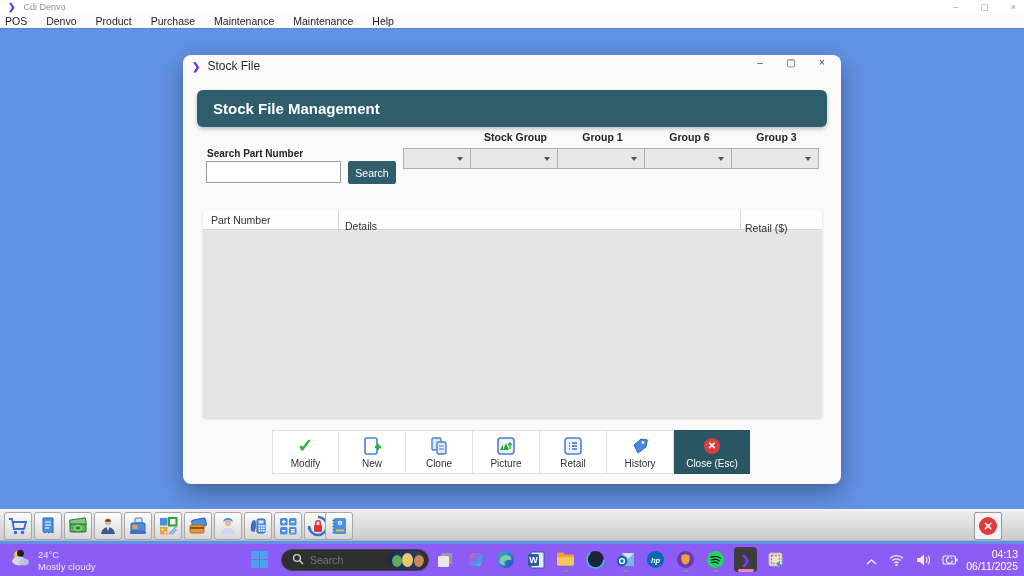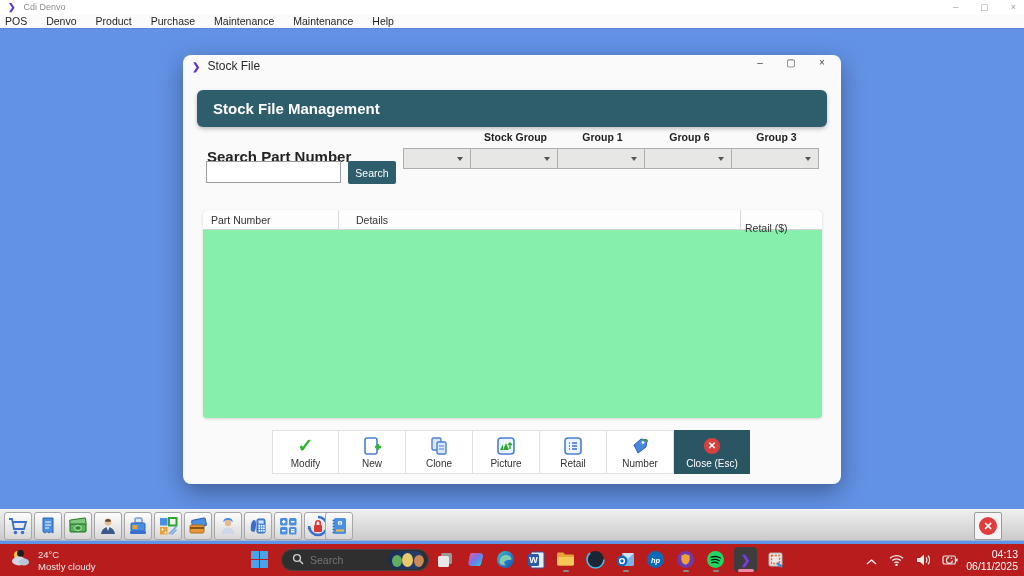--- a/index.html
+++ b/index.html
@@ -22,42 +22,42 @@
     border-radius:8px; box-shadow:0 8px 24px rgba(0,0,0,.35); }
   .dlg-titlebar { position:absolute; left:0; top:0; width:100%; height:22px; display:flex; align-items:center; padding-left:9px; }
   .dlg-chevron { color:#5b33d6; font-size:10px; font-weight:bold; margin-right:7px; }
   .dlg-title { font-size:12px; color:#2a2a2a; }
   .dlg-controls { position:absolute; right:12px; top:2px; display:flex; gap:17px; color:#444; font-size:10px; align-items:center; }
   .dlg-ctrl { width:14px; text-align:center; }
   .dlg-header { position:absolute; left:14px; top:35px; width:630px; height:37px; background:#2e5d6b;
     border-radius:6px; display:flex; align-items:center; padding-left:16px; box-shadow:0 2px 4px rgba(0,0,0,.25); }
   .dlg-header span { color:#ffffff; font-size:15px; font-weight:bold; }
 
-  .search-label { position:absolute; left:24px; top:93px; font-size:15px; font-weight:bold; color:#222; }
+  .search-label { position:absolute; left:24px; top:93px; font-size:10px; font-weight:bold; color:#222; }
   .search-input { position:absolute; left:23px; top:106px; width:135px; height:22px; background:#fff;
     border:1px solid #9c9c9c; font-size:11px; padding:0 5px; }
   .search-btn { position:absolute; left:165px; top:106px; width:48px; height:23px; background:#2e5d6b;
     color:#fff; border:none; font-size:10.5px; border-radius:2px; }
 
   .groups { position:absolute; left:220px; top:76px; width:416px; }
   .group-labels { display:flex; height:14px; font-size:10.5px; font-weight:bold; color:#222; }
   .gl0 { width:68px; } .gl { width:87px; padding-left:2px; text-align:center; }
   .group-selects { display:flex; margin-top:3px; }
   .dd { position:relative; height:21px; background:#e7e7e5; border:1px solid #aeaeae; border-left:none; }
   .dd:first-child { border-left:1px solid #aeaeae; }
   .dd0 { width:68px; } .ddn { width:87px; }
   .dd::after { content:""; position:absolute; right:7px; top:8px; border-left:3px solid transparent;
     border-right:3px solid transparent; border-top:4px solid #555; }
 
-  .table-panel { position:absolute; left:20px; top:155px; width:619px; height:208px; background:#86efac;
+  .table-panel { position:absolute; left:20px; top:155px; width:619px; height:208px; background:#e5e5e5;
     border-radius:4px; box-shadow:0 1px 3px rgba(0,0,0,.15); overflow:hidden;text-decoration:underline; }
   .table-head { position:relative; height:20px; background:#fdfdfd; border-bottom:1px solid #d4d4d4;
     font-size:10.5px; color:#333; }
   .th-part { position:absolute; left:8px; top:4px; }
-  .th-details { position:absolute; left:142px; top:4px;margin-left:11px; }
+  .th-details { position:absolute; left:142px; top:10px; }
   .th-retail { position:absolute; left:542px; top:12px; }
   .th-div1 { position:absolute; left:135px; top:0; width:1px; height:20px; background:#d8d8d8; }
   .th-div2 { position:absolute; left:537px; top:0; width:1px; height:20px; background:#d8d8d8; }
 
   .dlg-toolbar { position:absolute; left:89px; top:375px; display:flex; }
   .tb-btn { width:67px; height:44px; background:#fff; border:1px solid #e1e1e1; border-left:none;
     display:flex; flex-direction:column; align-items:center; justify-content:center; gap:2px; }
   .tb-btn:first-child { border-left:1px solid #e1e1e1; }
   .tb-btn span.lbl { font-size:10px; color:#333; }
   .tb-btn.close { width:76px; background:#2a5562; border:1px solid #2a5562; }
@@ -73,21 +73,21 @@
   .sc-row { position:absolute; left:4px; top:2px; display:flex; gap:2px; }
   .sc-btn { width:28px; height:28px; background:linear-gradient(#fefefe,#d7d7d7); border:1px solid #a7a7a7;
     border-radius:3px; display:flex; align-items:center; justify-content:center; }
   .sc-note { position:absolute; left:325px; top:2px; }
   .sc-exit { position:absolute; right:22px; top:2px; width:28px; height:28px; background:#f4f4f4;
     border:1px solid #9a9a9a; border-radius:2px; display:flex; align-items:center; justify-content:center; }
   .exit-circle { width:18px; height:18px; background:#e23b3b; border-radius:50%; color:#fff; font-size:11px;
     font-weight:bold; display:flex; align-items:center; justify-content:center; }
 
   
-  .taskbar { position:absolute; left:0; top:544px; width:1024px; height:32px; background:#b91c1c; }
+  .taskbar { position:absolute; left:0; top:544px; width:1024px; height:32px; background:#8b5cf6; }
   .weather { position:absolute; left:8px; top:3px; display:flex; align-items:center; gap:6px; color:#e8e8e8; }
   .weather-text { font-size:9.5px; line-height:12px; }
   .start-btn { position:absolute; left:251px; top:7px; }
   .tb-search { position:absolute; left:281px; top:5px; width:148px; height:22px; background:#2f2f2f;
     border:1px solid #454545; border-radius:11px; display:flex; align-items:center; padding:0 4px 0 10px; }
   .tb-search input { background:transparent; border:none; outline:none; color:#cfcfcf; font-size:10.5px;
     width:78px; font-family:"Liberation Sans", sans-serif; }
   .search-art { margin-left:auto; width:40px; height:18px; border-radius:9px; overflow:hidden; position:relative;
     background:linear-gradient(90deg,#1b2a55,#27406e); }
   .search-art i { position:absolute; border-radius:50%; }
@@ -219,21 +219,21 @@
         <span class="lbl">Retail</span>
       </button>
       <button class="tb-btn">
         <span class="tb-ico">
           <svg width="20" height="20" viewBox="0 0 20 20">
               <path d="M4 9l7-6 6 1-1 7-8 6z" fill="#4a86e0" stroke="#2f62b8" stroke-width="1"></path>
               <circle cx="13" cy="6.5" r="1.4" fill="#fff"></circle>
               <path d="M13 5c2-3 5-1 4 1" stroke="#2fa62f" stroke-width="1.4" fill="none"></path>
             </svg>
         </span>
-        <span class="lbl">Number</span>
+        <span class="lbl">History</span>
       </button>
       <button class="tb-btn close">
         <span class="tb-ico">
             <span class="close-circle">✕</span>
           </span>
         <span class="lbl">Close (Esc)</span>
       </button>
     </div>
   </div>
 

